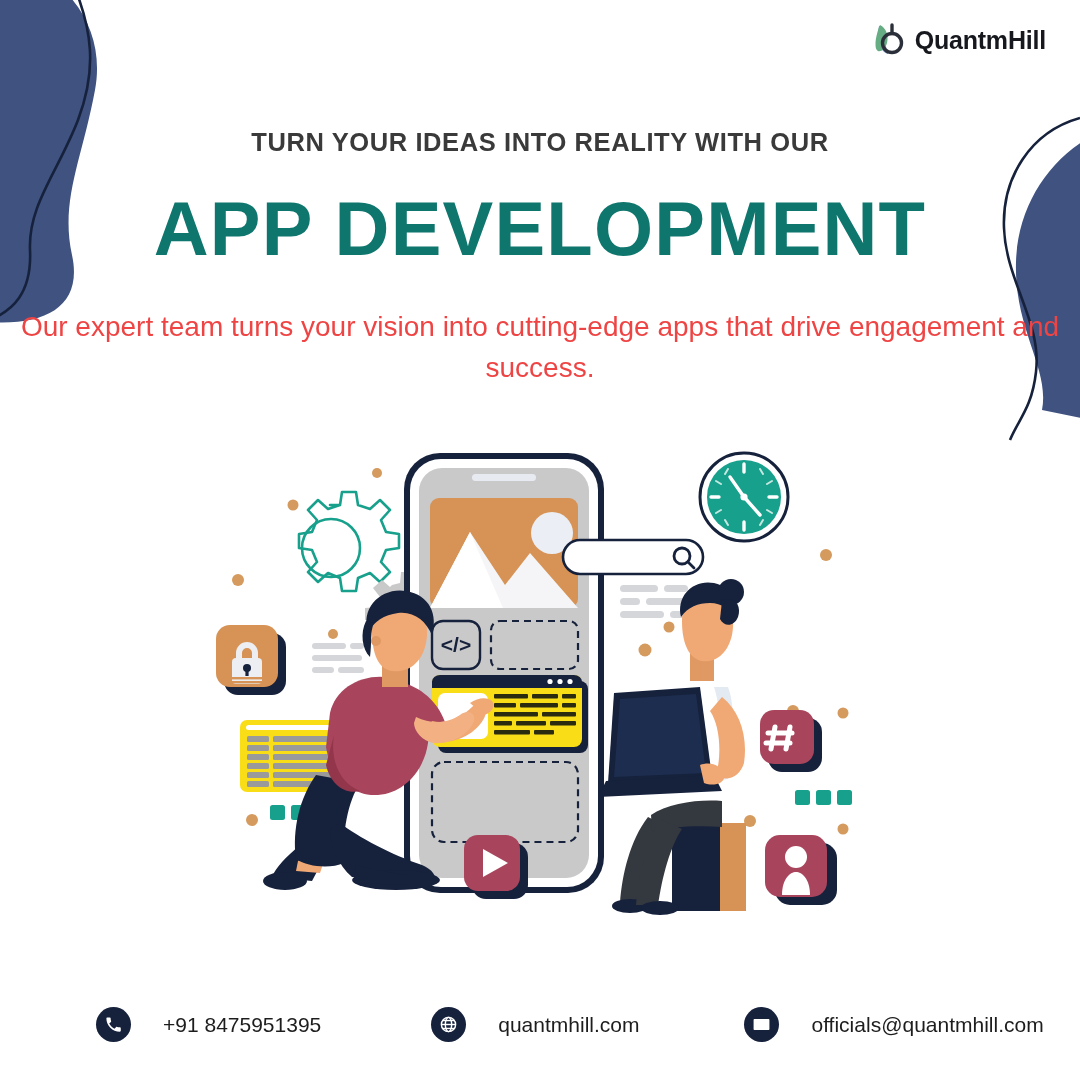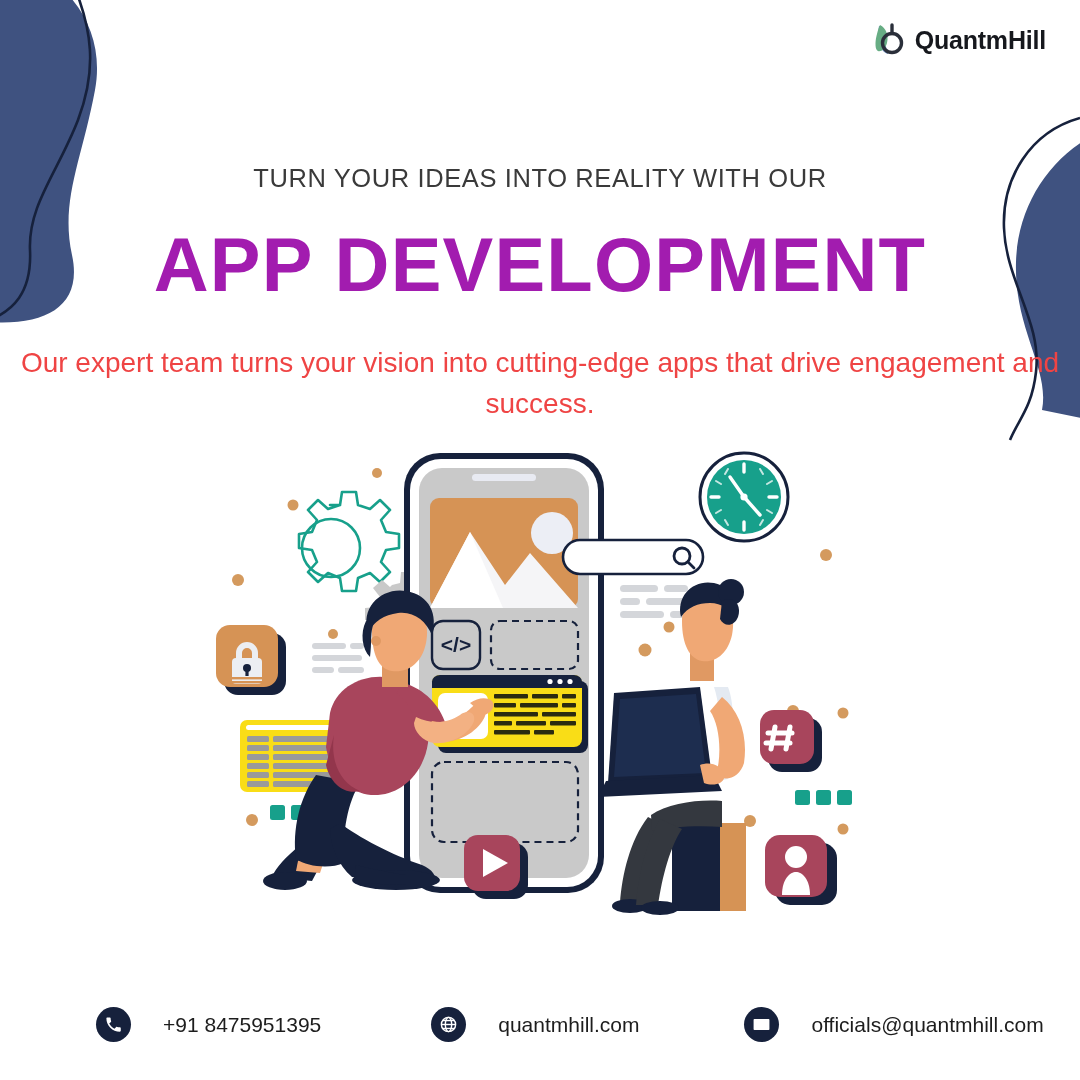--- a/index.html
+++ b/index.html
@@ -24,27 +24,26 @@
     font-size:25px; font-weight:bold; color:#16181d;
     letter-spacing:-0.2px;
   }
 
   
   .headline-block {
     position:absolute; top:128px; left:0; right:0;
     text-align:center;
   }
   .eyebrow {
-    font-size:25.5px; font-weight:normal; color:#3a3a3a;
+    font-size:25.5px; font-weight:bold; color:#3a3a3a;
     letter-spacing:0.6px;
-    margin-top:36px;
   }
   .headline {
     margin-top:34px;
-    font-size:76px; font-weight:bold; color:#a21caf;
+    font-size:76px; font-weight:bold; color:#0f766e;
     letter-spacing:1.2px; line-height:1;
   }
   .subtitle {
     margin-top:40px;
     font-size:28px; color:#ef4444; line-height:1.45;
   }
 
   
   .illustration {
     position:absolute; top:425px; left:0; width:1080px; height:510px;

